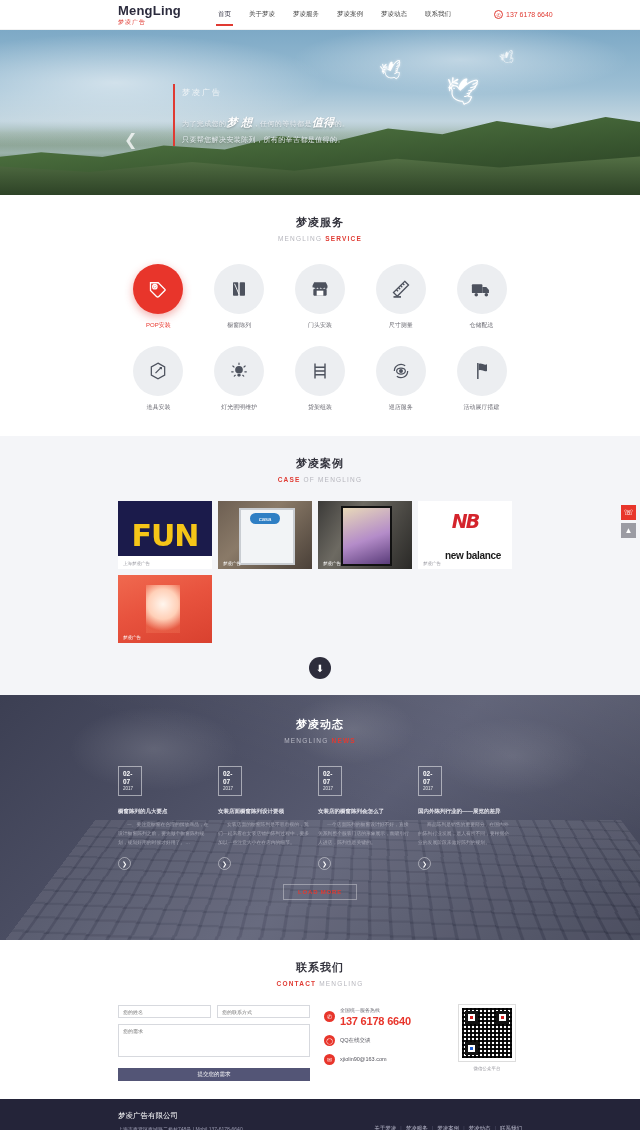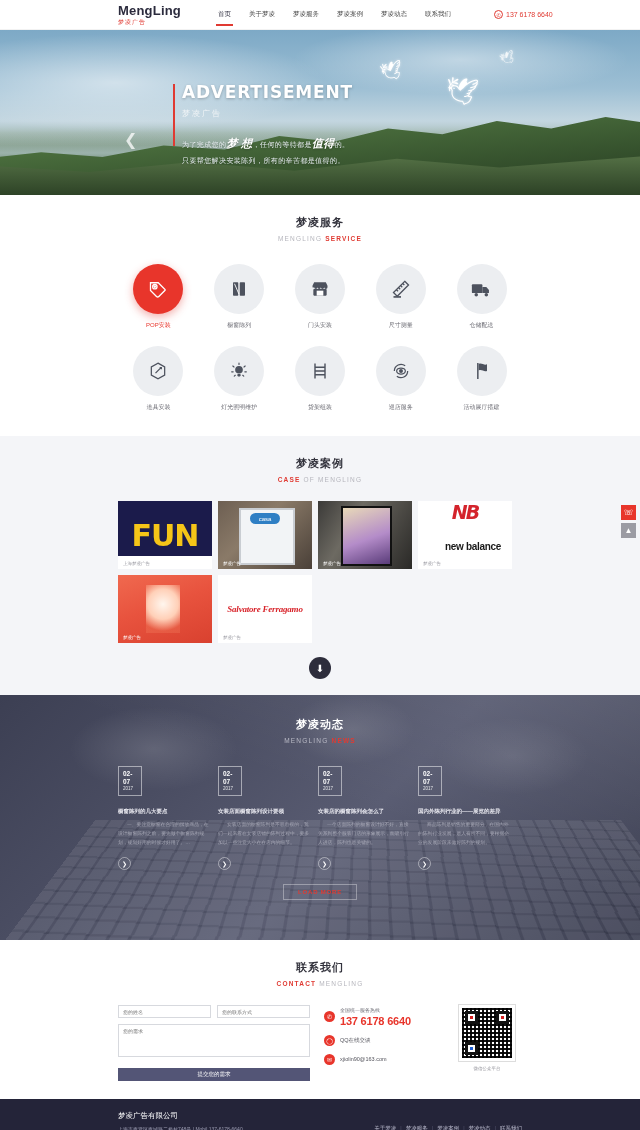--- a/index.html
+++ b/index.html
@@ -143,21 +143,21 @@
     background: #2f7fc4; color: #fff; font-size: 6px; border-radius: 6px;
     display: flex; align-items: center; justify-content: center;
   }
   .ph-disp { background: linear-gradient(120deg,#3b3a38,#6d6a62 35%,#2a2927); position: relative; }
   .ph-disp::before {
     content: ""; position: absolute; left: 24%; top: 8%; width: 50%; height: 82%;
     background: linear-gradient(160deg,#e8d9b8,#b48cc9 55%,#5a3c7a);
     border: 2px solid #111;
   }
   .nb-card { width: 100%; height: 100%; background: #fff; display: flex; flex-direction: column;
-    align-items: center; justify-content: flex-start; gap: 18px; }
+    align-items: center; justify-content: center; gap: 18px; }
   .nb-mark { font-size: 19px; font-weight: bold; color: #d4242c; font-style: italic; letter-spacing: -2px;
     font-family: "DejaVu Sans", sans-serif; }
   .nb-word { font-size: 10px; font-weight: bold; color: #1a1a1a; letter-spacing: -.3px; margin-left: 16px; }
   .ph-pink { background: linear-gradient(160deg,#f0694f,#e8533e 45%,#d9412f); position: relative; }
   .ph-pink::before {
     content: ""; position: absolute; left: 30%; top: 14%; width: 36%; height: 72%;
     background: radial-gradient(circle at 50% 40%, #fff6ee 0%, #ffd0b8 45%, rgba(255,160,120,.2) 80%);
   }
   .brand-card { width: 100%; height: 100%; background: #fff;
     display: flex; align-items: center; justify-content: center; }
@@ -311,21 +311,20 @@
   <div class="mountain"></div>
   <div class="mountain2"></div>
   <div class="bird b1">🕊</div>
   <div class="bird b2">🕊</div>
   <div class="bird b3">🕊</div>
 
   <div class="hero-arrow left">❮</div>
 
   <div class="hero-text">
     <div class="hero-bar"></div>
-    <div class="hero-h1">ADVERTISEMENT</div>
     <div class="hero-cn">梦凌广告</div>
     <div class="hero-p">
       <div>
         <span>为了完成您的</span><span class="big">梦 想</span><span>，任何的等待都是</span><span class="big">值得</span><span>的。</span>
       </div>
       <div>只要帮您解决安装陈列，所有的辛苦都是值得的。</div>
     </div>
   </div>
 </div>
 
@@ -462,26 +461,20 @@
       <div class="nb-card">
         <div class="nb-mark">NB</div>
         <div class="nb-word">new balance</div>
       </div>
       <div class="case-cap">梦凌广告</div>
     </div>
 
     <div class="case-card">
       <div class="photo ph-pink"></div>
       <div class="case-cap onimg">梦凌广告</div>
-    </div>
-    <div class="case-card">
-      <div class="brand-card">
-        <span class="ferragamo">Salvatore Ferragamo</span>
-      </div>
-      <div class="case-cap">梦凌广告</div>
     </div>
   </div>
   <div class="case-more">
     <span>⬇</span>
   </div>
 </div>
 
 <div class="news">
   <div class="news-bg"></div>
   <div class="news-kb"></div>

